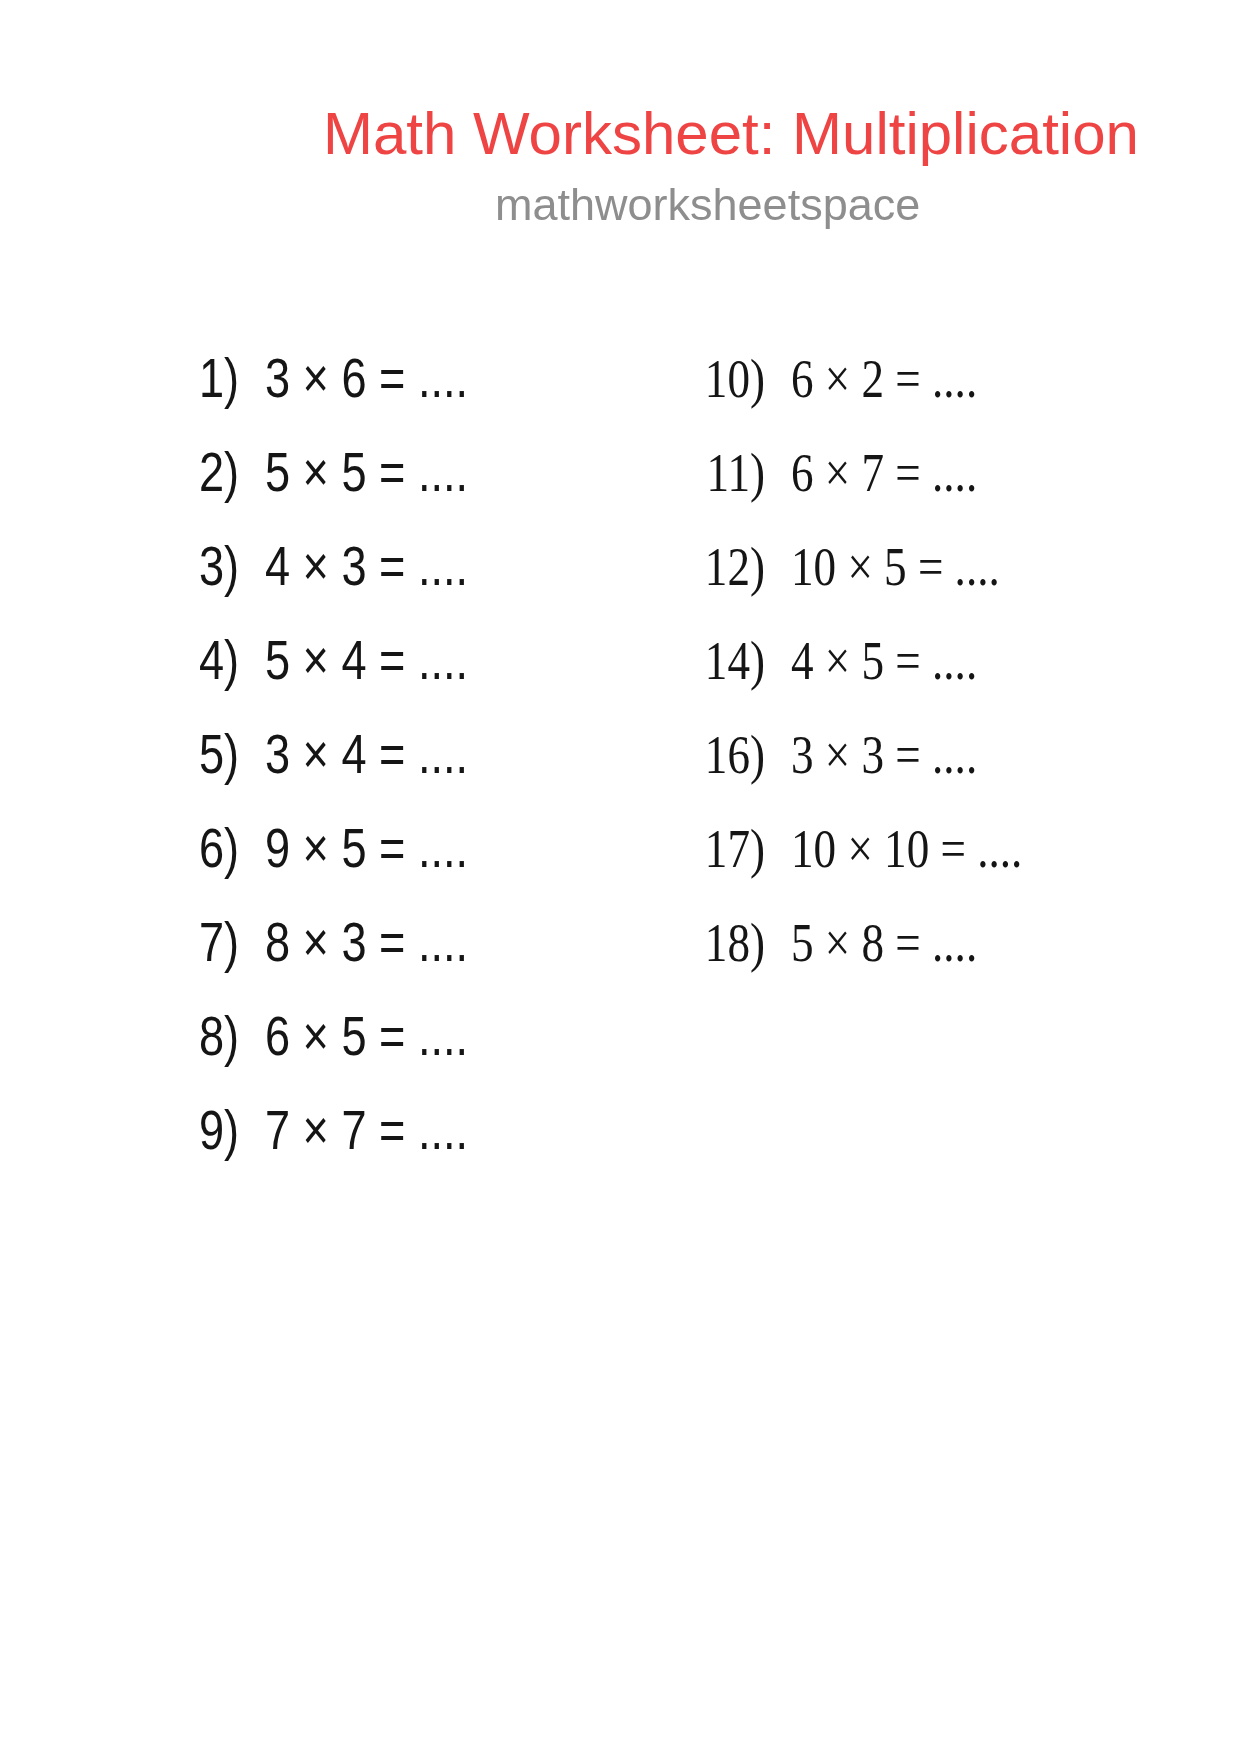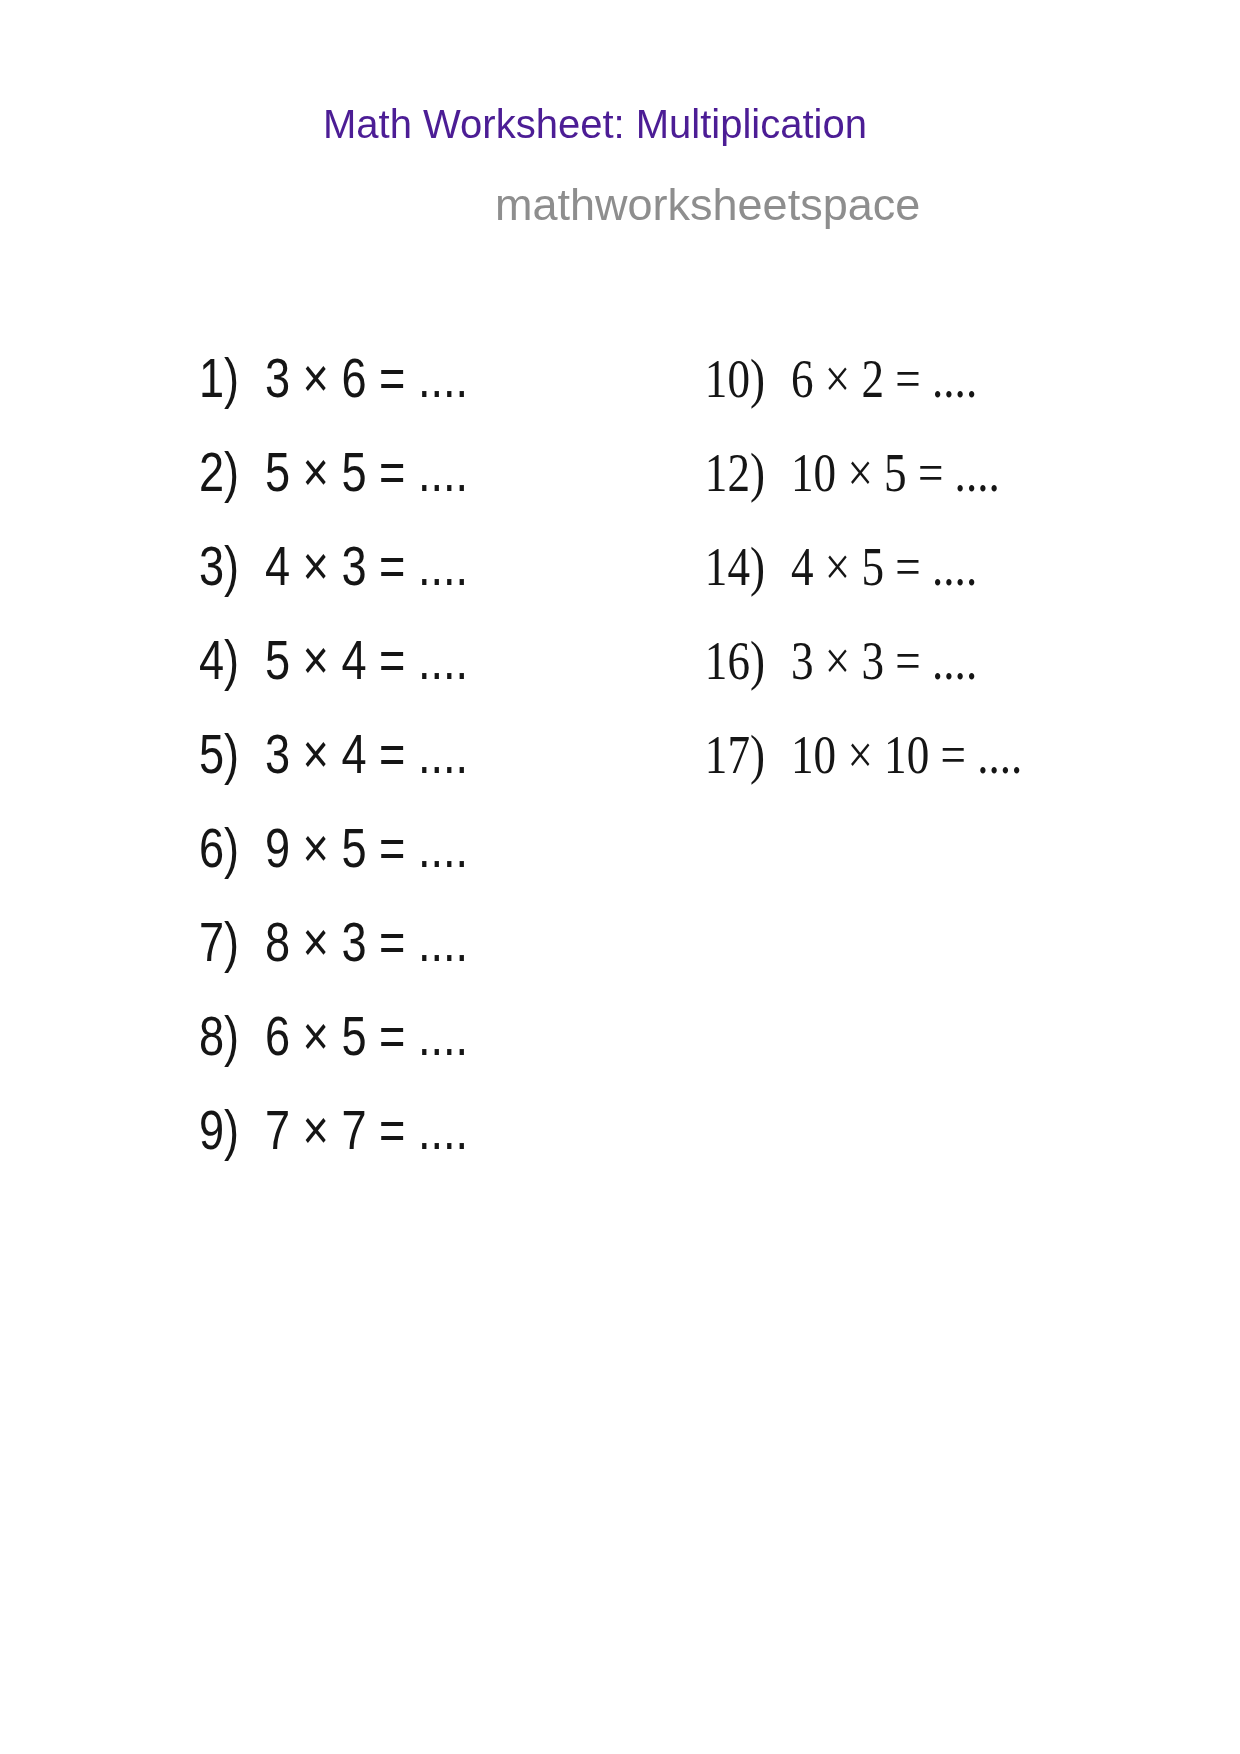--- a/index.html
+++ b/index.html
@@ -10,23 +10,23 @@
   }
   .sheet {
     position: relative;
     width: 1240px; height: 1754px;
     background: #ffffff;
     overflow: hidden;
   }
   .title {
     position: absolute;
     left: 323px; top: 104px;
-    font-size: 40px;
+    font-size: 60px;
     line-height: 1;
-    color: #4c1d95;
+    color: #ef4444;
     white-space: nowrap;
     letter-spacing: 0;
     text-align: center;
   }
   .subtitle {
     position: absolute;
     left: 495px; top: 182px;
     font-size: 45px;
     line-height: 1;
     color: #8e8e8e;
@@ -107,30 +107,38 @@
       <span class="expr">7 × 7 = ....</span>
     </div>
   </div>
 
   <div class="col col-right">
     <div class="problem-row">
       <span class="num">10)</span>
       <span class="expr">6 × 2 = ....</span>
     </div>
     <div class="problem-row">
+      <span class="num">11)</span>
+      <span class="expr">6 × 7 = ....</span>
+    </div>
+    <div class="problem-row">
       <span class="num">12)</span>
       <span class="expr">10 × 5 = ....</span>
     </div>
     <div class="problem-row">
       <span class="num">14)</span>
       <span class="expr">4 × 5 = ....</span>
     </div>
     <div class="problem-row">
       <span class="num">16)</span>
       <span class="expr">3 × 3 = ....</span>
     </div>
     <div class="problem-row">
       <span class="num">17)</span>
       <span class="expr">10 × 10 = ....</span>
     </div>
+    <div class="problem-row">
+      <span class="num">18)</span>
+      <span class="expr">5 × 8 = ....</span>
+    </div>
   </div>
 
 </div>
 
 </body></html>

